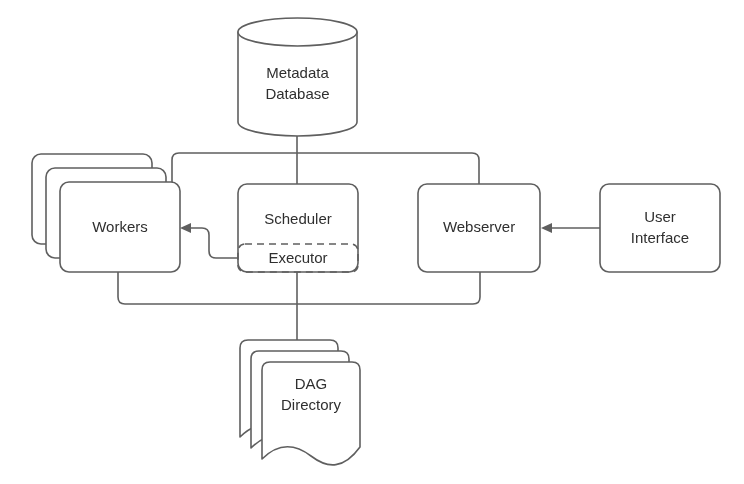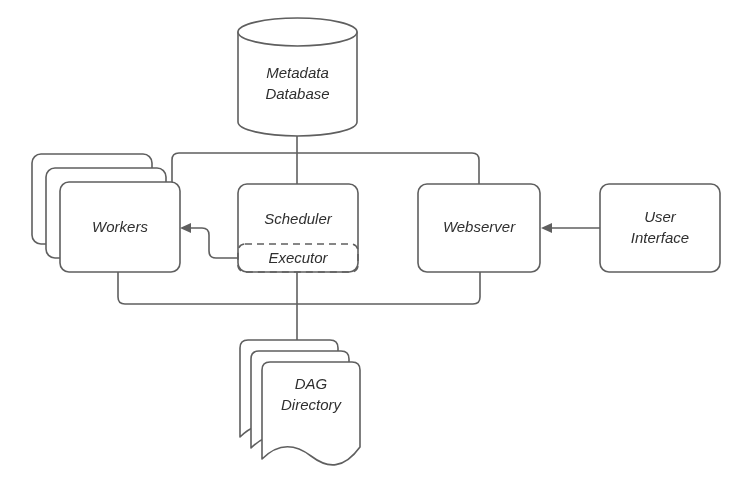--- a/index.html
+++ b/index.html
@@ -10,21 +10,20 @@
   body {
     width: 744px;
     height: 484px;
     font-family: "Liberation Sans", sans-serif;
   }
   #diagram-root {
     position: relative;
     width: 744px;
     height: 484px;
     overflow: hidden;
-    font-style: italic;
   }
   svg#diagram-canvas {
     display: block;
     width: 744px;
     height: 484px;
   }
   .shape-stroke {
     fill: #ffffff;
     stroke: #5f5f5f;
     stroke-width: 1.6;

